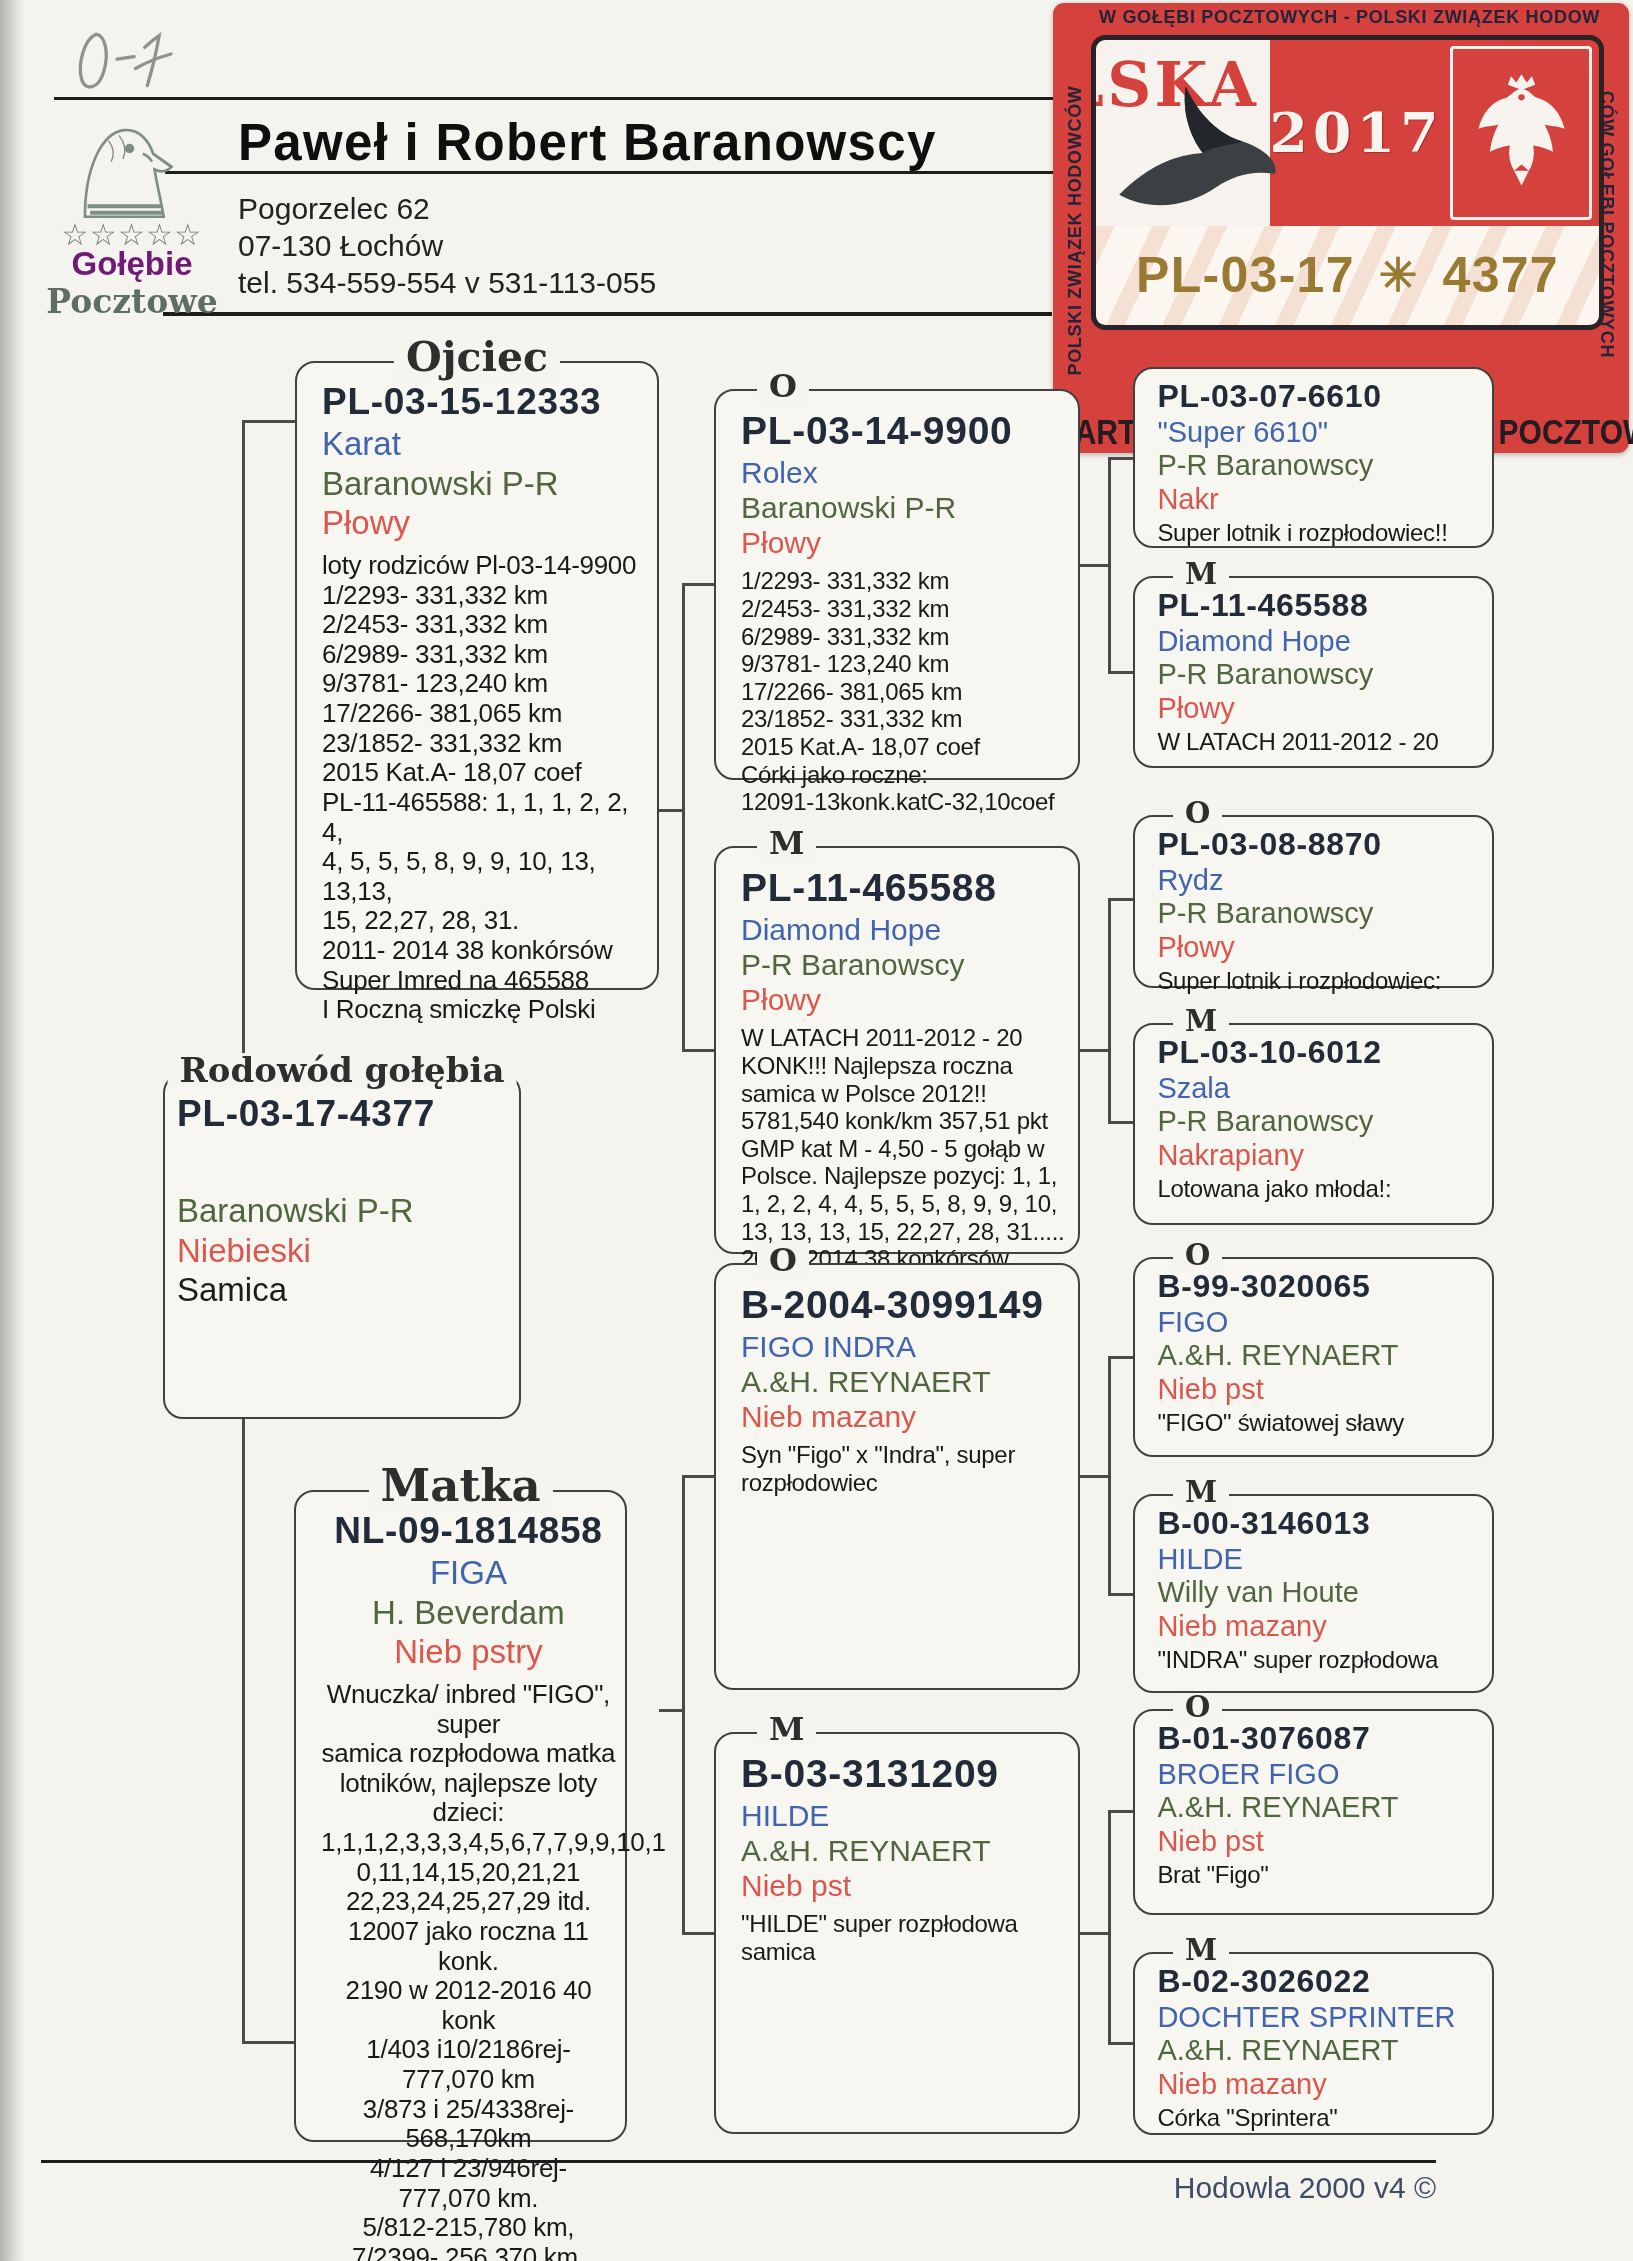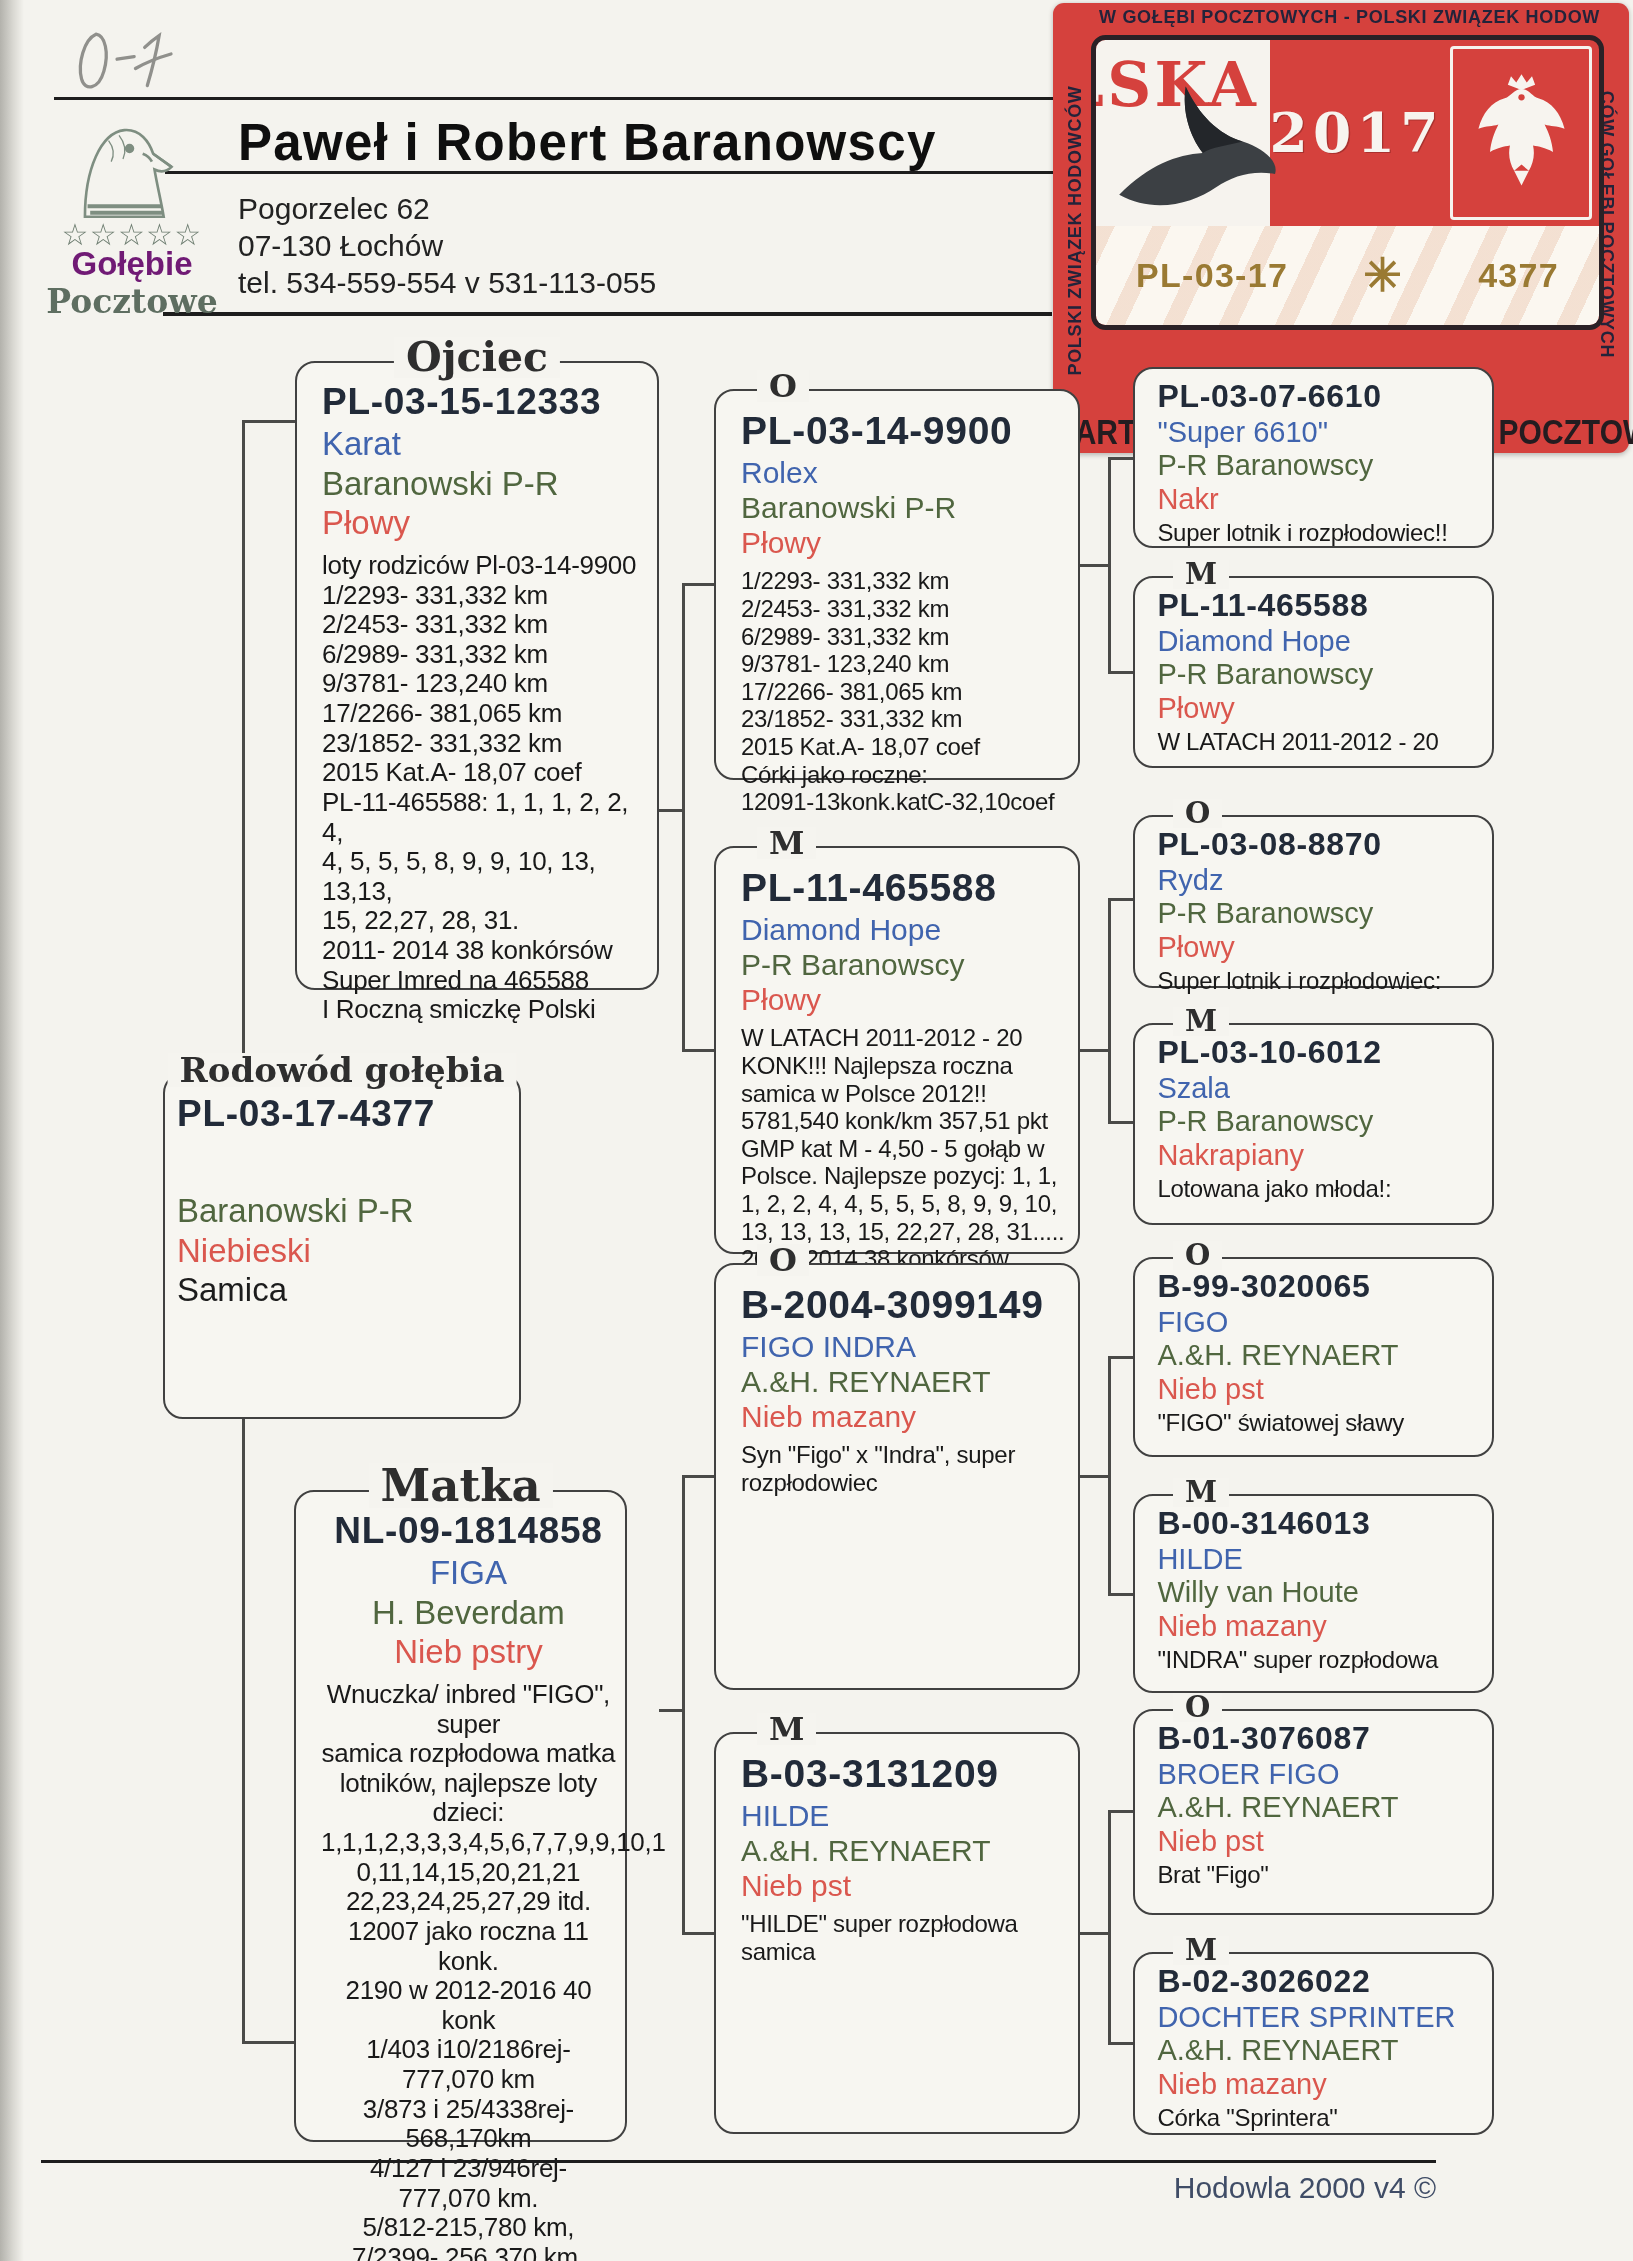--- a/index.html
+++ b/index.html
@@ -37,21 +37,21 @@
               font-size:61px;color:#d5413d;letter-spacing:3.3px;}
   .stk-redband{flex:1;display:flex;align-items:center;justify-content:center;}
   .stk-2017{font-family:"DejaVu Serif",serif;font-weight:bold;font-size:55px;color:#f7f4ef;
             letter-spacing:5.3px;text-shadow:1.3px 1.3px 0 rgba(90,20,20,.35);}
   .flying-pigeon{position:absolute;left:4px;bottom:-24px;z-index:2;}
   .stk-eaglezone{width:136px;margin:6.6px;border:3.3px solid #f6f3ee;border-radius:4px;
                  display:flex;align-items:center;justify-content:center;background:#d5413d;}
   .stk-goldband{flex:1;background:#fbf7f0;
       background-image:repeating-linear-gradient(115deg,rgba(226,173,142,.30) 0 17px,rgba(226,173,142,0) 17px 51px);
       display:flex;align-items:center;justify-content:space-between;padding:0 40px;}
-  .gold{font-weight:bold;color:#9a7a33;font-size:34px;letter-spacing:1.3px;}
+  .gold{font-weight:bold;color:#9a7a33;font-size:50px;letter-spacing:1.3px;}
   .gold-sep{font-size:46px;}
   .stk-caption{position:absolute;bottom:4px;left:0;width:100%;text-align:center;font-weight:bold;
                font-size:30px;color:#241c20;transform:scaleY(1.18);letter-spacing:0px;white-space:nowrap;}
 
   
   .pbox{position:absolute;border:2.6px solid #414141;border-radius:20px;background:#f7f6f1;
         box-sizing:border-box;padding:16px 9.2px 0 25px;}
   .plabel{position:absolute;background:#f5f4ef;padding:0 12px;font-family:"DejaVu Serif",serif;
           font-weight:bold;color:#2e2e2e;line-height:1;}
   .lab-main{left:50%;transform:translateX(-50%);top:-26px;font-size:41px;white-space:nowrap;}

